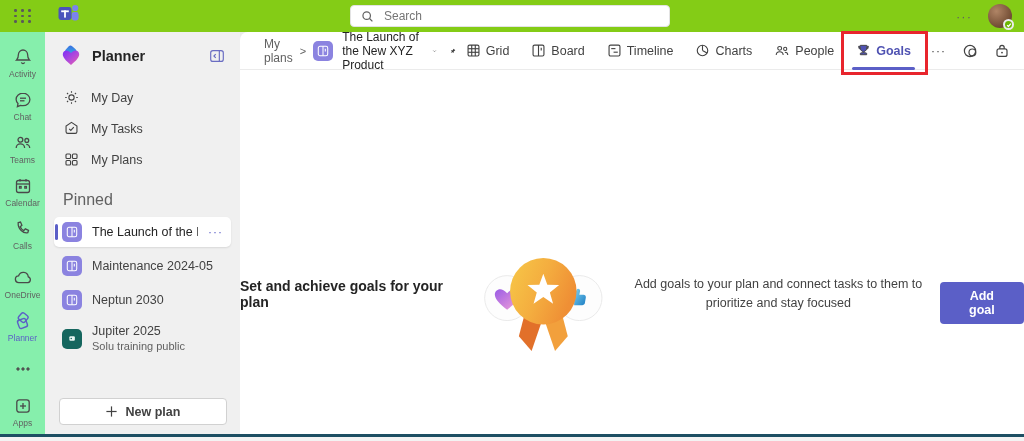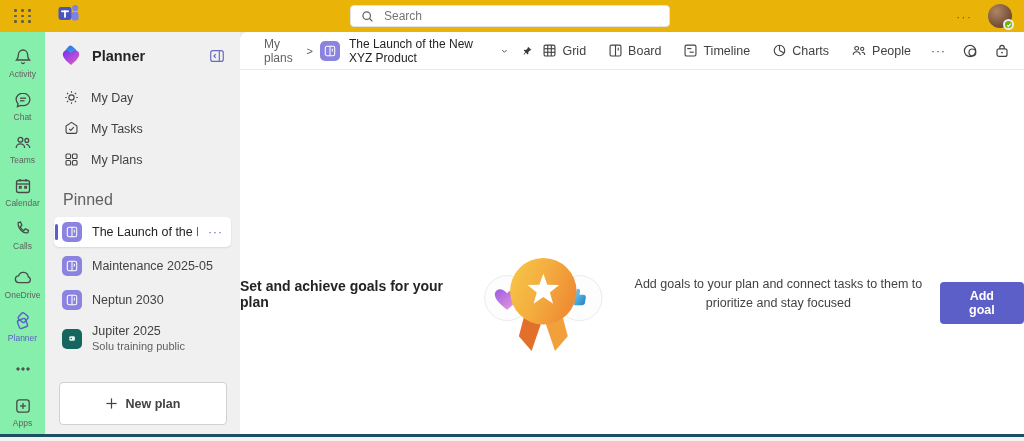--- a/index.html
+++ b/index.html
@@ -1,20 +1,20 @@
 <!DOCTYPE html>
 <html><head>
 <meta charset="utf-8">
 <style>
   * { margin:0; padding:0; box-sizing:border-box; }
   html,body { width:1024px; height:441px; overflow:hidden; }
   body { font-family:"Liberation Sans", sans-serif; background:#ebebeb; color:#242424; }
 
   
-  .topbar { height:32px; display:flex; align-items:center; position:relative; background:#eab308; }
+  .topbar { height:32px; display:flex; align-items:center; position:relative; background:#84cc16; }
   .waffle { margin-left:14px; display:grid; grid-template-columns:repeat(3,4px); grid-gap:3px; cursor:pointer; }
   .waffle i { width:2.5px; height:2.5px; background:#5a5a5a; border-radius:50%; }
   .teams-logo { margin-left:24px; }
   .searchbox { position:absolute; left:350px; top:5px; width:320px; height:22px; background:#fff;
     border:1px solid #e3e3e3; border-radius:4px; display:flex; align-items:center; padding-left:10px; gap:10px; }
   .searchbox input { border:none; outline:none; font-size:12px; color:#616161; background:transparent; width:260px;
     font-family:"Liberation Sans", sans-serif; }
   .topbar-right { margin-left:auto; display:flex; align-items:center; gap:16px; padding-right:12px; }
   .top-more { color:#616161; font-size:13px; letter-spacing:1px; cursor:pointer; }
   .avatar { width:24px; height:24px; border-radius:50%; position:relative; cursor:pointer;
@@ -48,21 +48,21 @@
   .pin-item.selected::before { content:""; position:absolute; left:1px; top:7px; bottom:7px; width:3px;
     border-radius:3px; background:#5b5fc7; }
   .pin-item .ttl { flex:1; white-space:nowrap; overflow:hidden; }
   .pin-more { color:#5b5fc7; font-size:12px; letter-spacing:1px; }
   .plan-tile { width:20px; height:20px; border-radius:5px; flex:none; display:flex; align-items:center; justify-content:center; }
   .plan-tile.purple { background:#8b83e0; }
   .plan-tile.teal { background:#15665e; }
   .two-line { display:flex; flex-direction:column; line-height:1.25; }
   .two-line .sub { font-size:11px; color:#616161; }
   .newplan-wrap { margin-top:auto; display:flex; justify-content:center; padding-top:8px; }
-  .newplan { width:168px; height:43px; background:#fff; border:1px solid #d1d1d1; border-radius:4px;
+  .newplan { width:168px; height:27px; background:#fff; border:1px solid #d1d1d1; border-radius:4px;
     display:flex; align-items:center; justify-content:center; gap:8px; font-size:12.5px; font-weight:bold;
     color:#424242; cursor:pointer; }
 
   
   .main { flex:1; background:#fff; border-top-left-radius:8px; display:flex; flex-direction:column; }
   .main-header { height:38px; display:flex; align-items:center; padding:0 14px 0 24px; border-bottom:1px solid #ebebeb; }
   .breadcrumb { display:flex; align-items:center; gap:7px; }
   .bc-root { font-size:12px; color:#616161; cursor:pointer; }
   .bc-sep { font-size:11px; color:#616161; }
   .bc-title { font-size:12px; font-weight:normal; color:#242424; margin-left:2px; }
@@ -280,21 +280,21 @@
       <span class="pin-more">···</span>
     </div>
     <div class="pin-item">
       <span class="plan-tile purple">
         <svg width="12" height="12" viewBox="0 0 14 14" fill="none" stroke="#fff" stroke-width="1.2">
           <rect x="1.5" y="1.5" width="11" height="11" rx="2"></rect>
             <line x1="7" y1="1.5" x2="7" y2="12.5"></line>
             <line x1="9.7" y1="4.4" x2="9.7" y2="7.5"></line>
         </svg>
       </span>
-      <span class="ttl">Maintenance 2025-05</span>
+      <span class="ttl">Maintenance 2024-05</span>
     </div>
     <div class="pin-item">
       <span class="plan-tile purple">
         <svg width="12" height="12" viewBox="0 0 14 14" fill="none" stroke="#fff" stroke-width="1.2">
           <rect x="1.5" y="1.5" width="11" height="11" rx="2"></rect>
             <line x1="7" y1="1.5" x2="7" y2="12.5"></line>
             <line x1="9.7" y1="4.4" x2="9.7" y2="7.5"></line>
         </svg>
       </span>
       <span class="ttl">Neptun 2030</span>
@@ -380,20 +380,28 @@
           <span>Charts</span>
         </div>
         <div class="tab">
           <svg width="16" height="15" viewBox="0 0 18 16" fill="none" stroke-width="1.2">
             <circle cx="6.4" cy="5.6" r="2.2"></circle>
               <circle cx="12.6" cy="6.2" r="1.8"></circle>
             <path d="M2.5 13.2c0-2.1 1.7-3.8 3.9-3.8s3.9 1.7 3.9 3.8"></path>
               <path d="M12.2 9.9c1.8 0 3.3 1.5 3.3 3.3"></path>
           </svg>
           <span>People</span>
+        </div>
+        <div class="tab active">
+          <svg width="15" height="15" viewBox="0 0 16 16" fill="#4f52b2" stroke="none">
+            <path d="M4.6 2.5h6.8v1h1.8c0 2-1 3.3-2.2 3.6a3.6 3.6 0 0 1-2.4 2v1.4h1.9c.5 0 .9.4.9.9v1.1H4.6v-1.1c0-.5.4-.9.9-.9h1.9V9.1a3.6 3.6 0 0 1-2.4-2C3.8 6.8 2.8 5.5 2.8 3.5h1.8Zm-0.9 2c.1.9.5 1.5 1 1.8V4.5ZM12.3 4.5h-1v1.8c.5-.3.9-.9 1-1.8Z"></path>
+          </svg>
+          <span>Goals</span>
+          <span class="tab-underline"></span>
+          <span class="annotation-box"></span>
         </div>
         <span class="hdr-more">···</span>
         <div class="hdr-icons">
           <span>
             <svg width="16" height="16" viewBox="0 0 16 16" fill="none" stroke="#424242" stroke-width="1.2">
               <circle cx="8" cy="8" r="5.6"></circle>
                 <path d="M8 2.4a5.6 5.6 0 0 1 0 11.2 5.6 5.6 0 0 0 0-11.2Z" fill="#424242" fill-opacity="0.25" stroke="none"></path>
               <circle cx="10.4" cy="9.4" r="3.4"></circle>
             </svg>
           </span>

